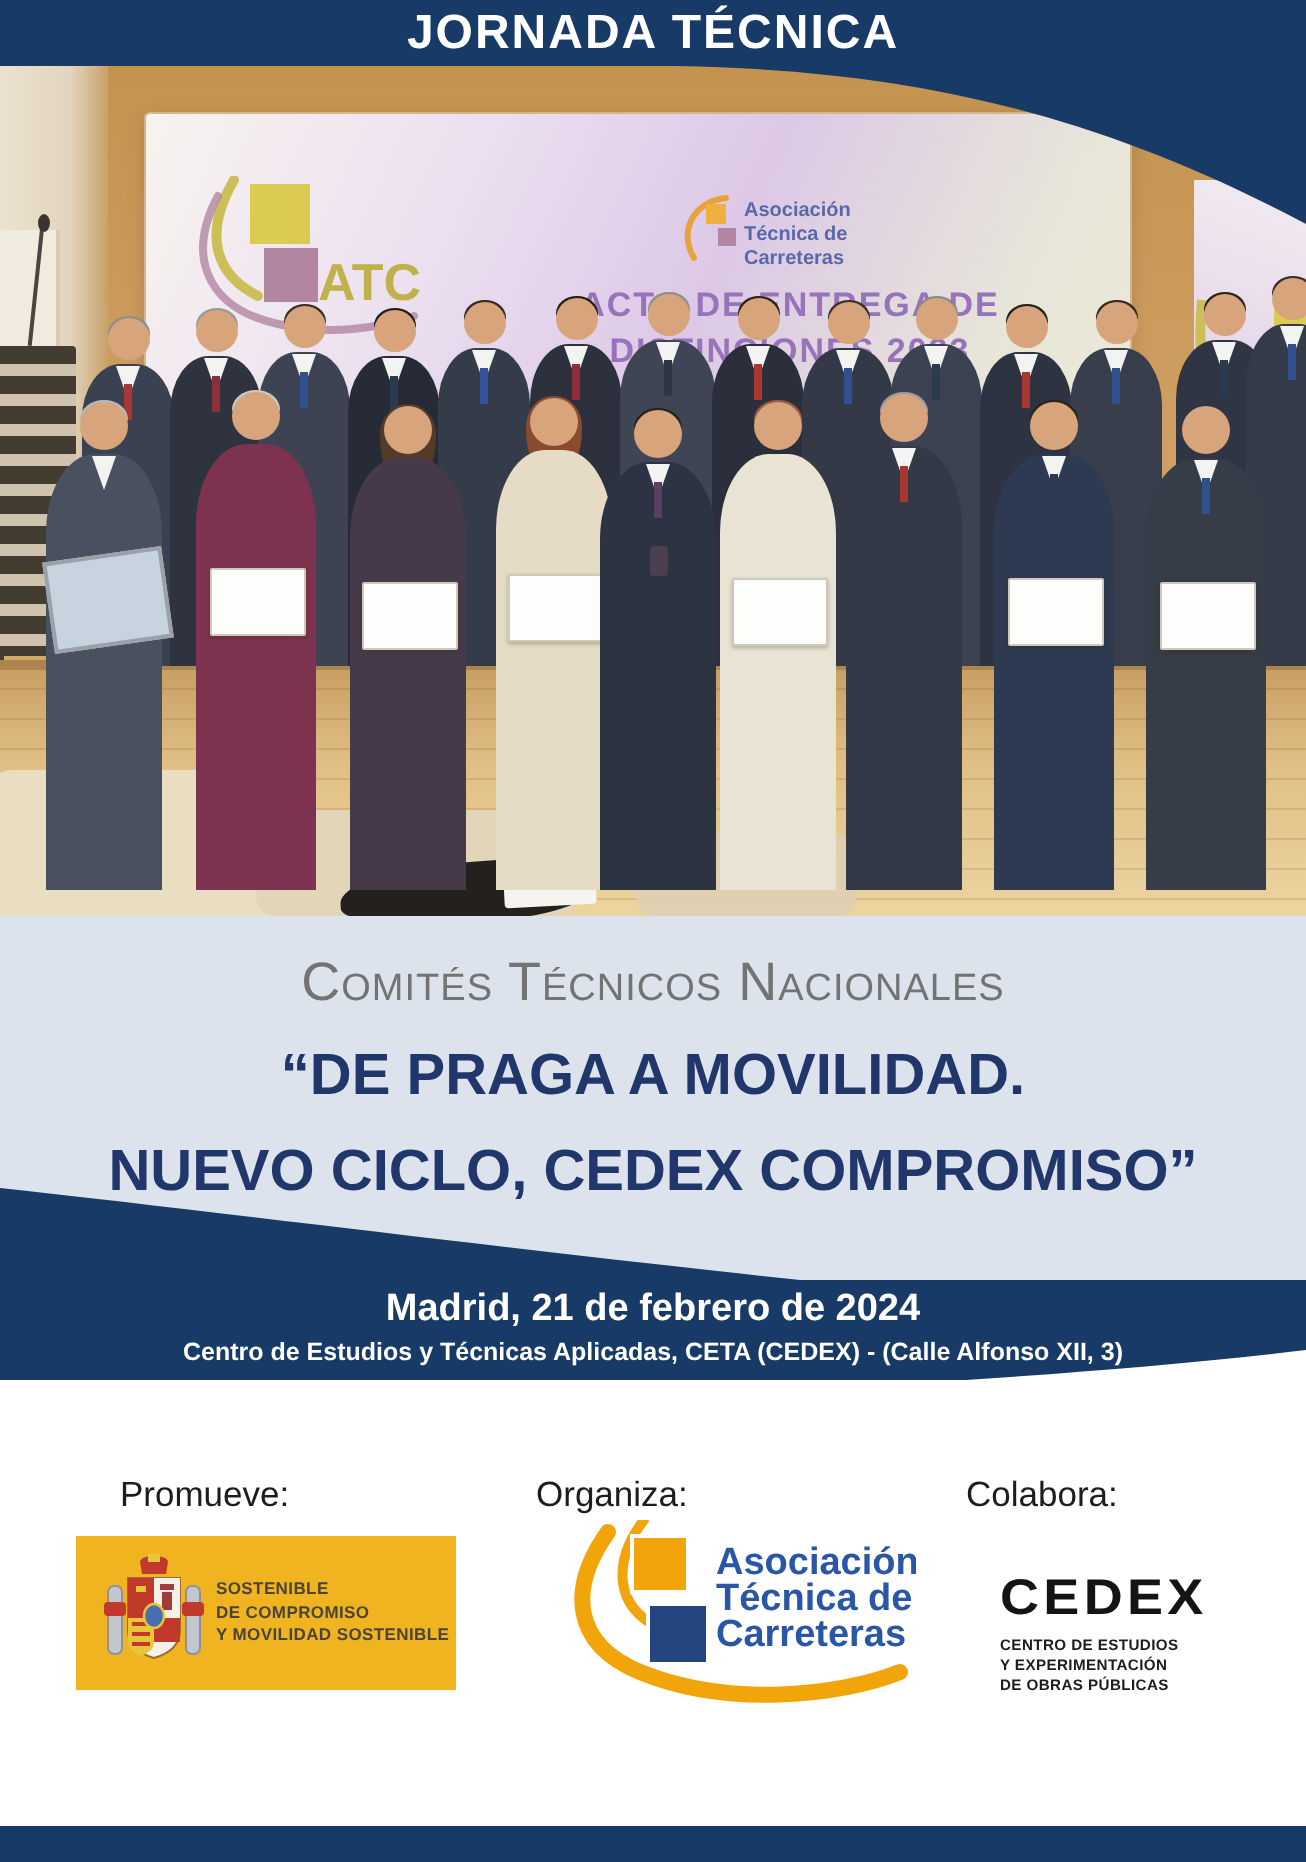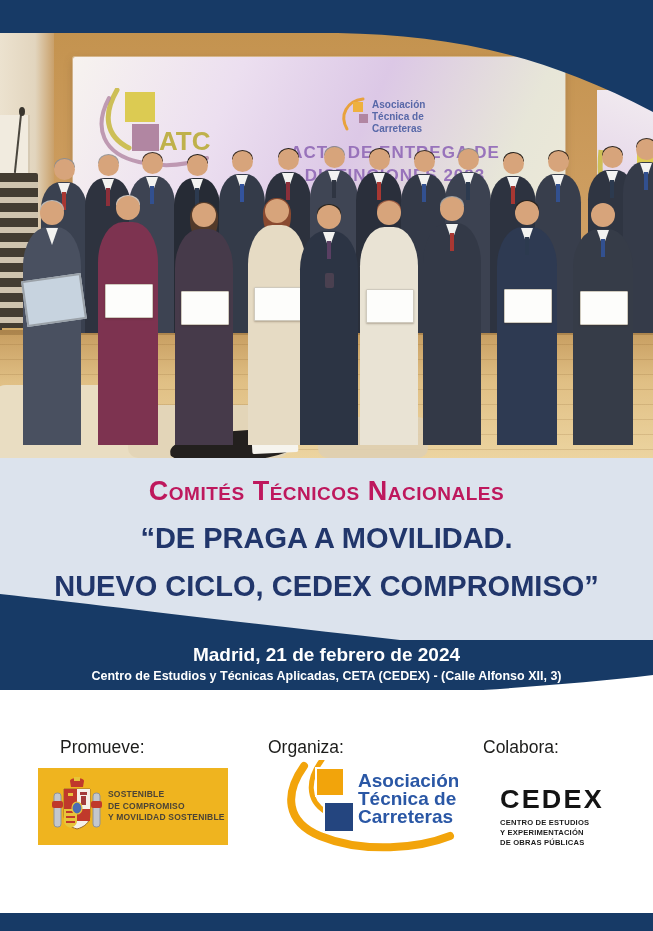--- a/index.html
+++ b/index.html
@@ -61,21 +61,21 @@
   .coat{position:absolute;left:170px;top:398px;width:130px;height:30px;background:#23201e;
     border-radius:50% 40% 45% 55%/60% 50% 60% 40%;transform:rotate(-4deg);}
   .paper{position:absolute;left:252px;top:404px;width:46px;height:16px;background:#f6f4ee;transform:rotate(-3deg);border-radius:2px;}
   .cup{position:absolute;left:263px;top:395px;width:13px;height:13px;border-radius:50%;background:#8a5a33;border:2px solid #e8e4da;}
 
   .people{position:absolute;inset:0;}
 
   
   .quote-section{position:absolute;top:458px;left:0;width:653px;height:182px;background:#dce3ed;}
   .kicker{position:absolute;top:18px;left:0;width:100%;text-align:center;
-    color:#be185d;font-variant:small-caps;font-weight:700;font-size:27px;letter-spacing:.5px;}
+    color:#737373;font-variant:small-caps;font-weight:400;font-size:27px;letter-spacing:.5px;}
   .quote-line1{position:absolute;top:64px;left:0;width:100%;text-align:center;
     color:#21366b;font-weight:bold;font-size:29px;letter-spacing:0;}
   .quote-line2{position:absolute;top:112px;left:0;width:100%;text-align:center;
     color:#21366b;font-weight:bold;font-size:29px;}
   .wedge{position:absolute;left:0;bottom:0;}
 
   
   .band{position:absolute;top:640px;left:0;width:653px;height:50px;background:#173a66;}
   .band-date{position:absolute;top:4px;left:0;width:100%;text-align:center;color:#fff;font-weight:bold;font-size:19px;}
   .band-venue{position:absolute;top:29px;left:0;width:100%;text-align:center;color:#fff;font-weight:bold;font-size:12.5px;}
@@ -311,20 +311,21 @@
     <div class="sofa2"></div>
     <div class="sofa3"></div>
     <div class="coat"></div>
     <div class="paper"></div>
     <div class="cup"></div>
   </div>
 
   <svg class="header-swoosh" width="653" height="130" viewBox="0 0 653 130">
     <path d="M0,0 H653 V112 C540,52 445,35 338,33 L0,33 Z" fill="#173a66"></path>
   </svg>
+  <div class="header-title">JORNADA TÉCNICA</div>
 
   <div class="quote-section">
     <div class="kicker">Comités Técnicos Nacionales</div>
     <div class="quote-line1">“DE PRAGA A MOVILIDAD.</div>
     <div class="quote-line2">NUEVO CICLO, CEDEX COMPROMISO”</div>
     <svg class="wedge" width="400" height="47" viewBox="0 0 400 47">
       <path d="M0,1 C110,13 250,31 400,47 L0,47 Z" fill="#173a66"></path>
     </svg>
   </div>
 

